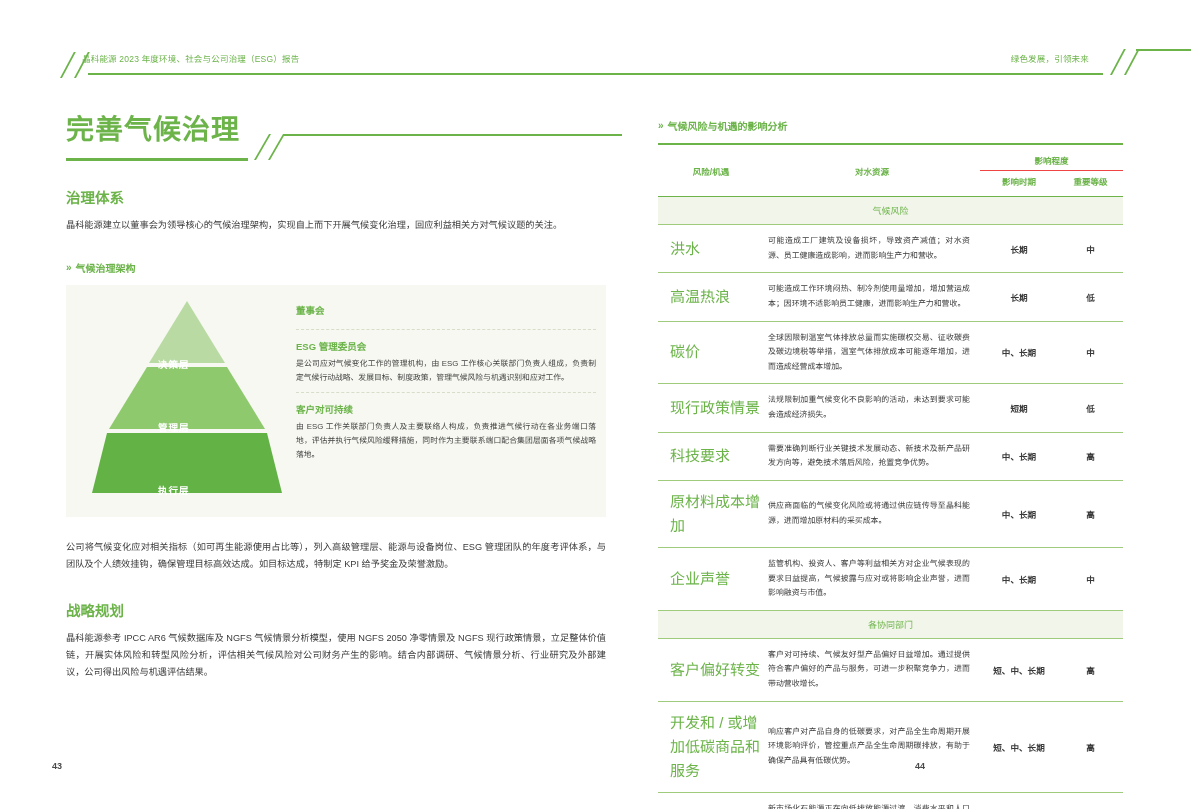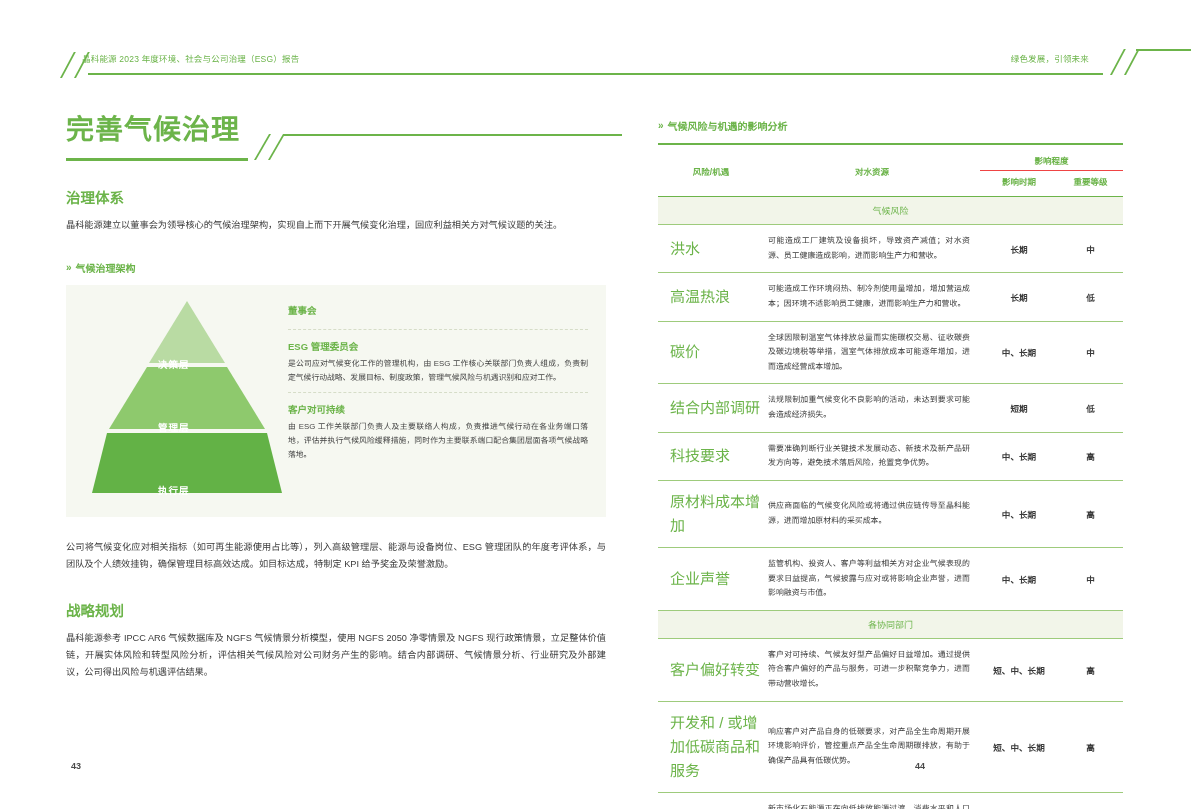--- a/index.html
+++ b/index.html
@@ -186,21 +186,21 @@
     font-size: 9.5px;
     font-weight: bold;
     letter-spacing: 1px;
   }
   .pyr-label-1 { left: 92px; top: 72px; }
   .pyr-label-2 { left: 92px; top: 135px; }
   .pyr-label-3 { left: 92px; top: 198px; }
 
   .pyr-texts {
     position: absolute;
-    left: 222px;
+    left: 230px;
     top: 18px;
     width: 300px;
   }
   .pyr-block { position: relative; padding-bottom: 8px; }
   .pyr-block + .pyr-block { border-top: 1px dashed #d6ddc8; padding-top: 9px; }
   .pyr-title {
     font-size: 9.5px;
     font-weight: bold;
     color: #6cb44a;
     margin-bottom: 4px;
@@ -300,21 +300,21 @@
   }
 
   
   .page-num {
     position: absolute;
     bottom: 38px;
     font-size: 9px;
     font-weight: bold;
     color: #4a4a4a;
   }
-  .page-num-left { left: 71px; }
+  .page-num-left { left: 52px; }
   .page-num-right { right: 68px; }
 </style>
 </head>
 <body>
 
 <div class="page">
 
   <div class="header">
     <div class="slash slash-l1"></div>
     <div class="slash slash-l2"></div>
@@ -430,21 +430,21 @@
         </tr>
 
         <tr class="data-row">
           <td class="cell-risk">碳价</td>
           <td class="cell-impact">全球因限制温室气体排放总量而实施碳权交易、征收碳费及碳边境税等举措，温室气体排放成本可能逐年增加，进而造成经营成本增加。</td>
           <td class="cell-period">中、长期</td>
           <td class="cell-level">中</td>
         </tr>
 
         <tr class="data-row">
-          <td class="cell-risk">结合内部调研</td>
+          <td class="cell-risk">现行政策情景</td>
           <td class="cell-impact">法规限制加重气候变化不良影响的活动，未达到要求可能会造成经济损失。</td>
           <td class="cell-period">短期</td>
           <td class="cell-level">低</td>
         </tr>
 
         <tr class="data-row">
           <td class="cell-risk">科技要求</td>
           <td class="cell-impact">需要准确判断行业关键技术发展动态、新技术及新产品研发方向等，避免技术落后风险，抢置竞争优势。</td>
           <td class="cell-period">中、长期</td>
           <td class="cell-level">高</td>

